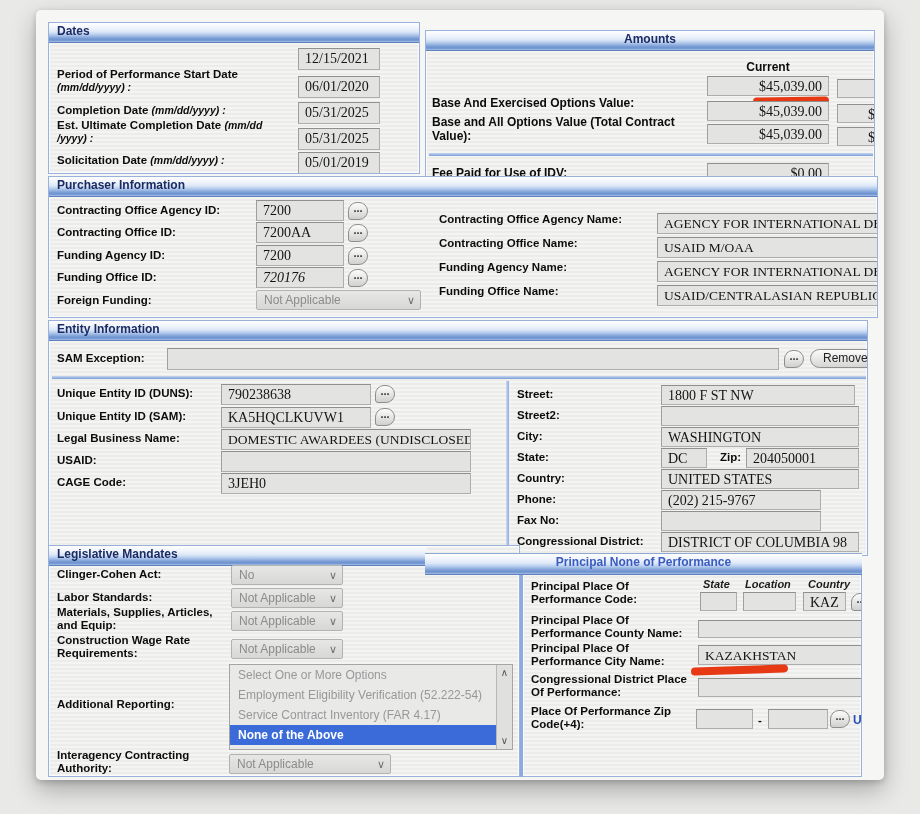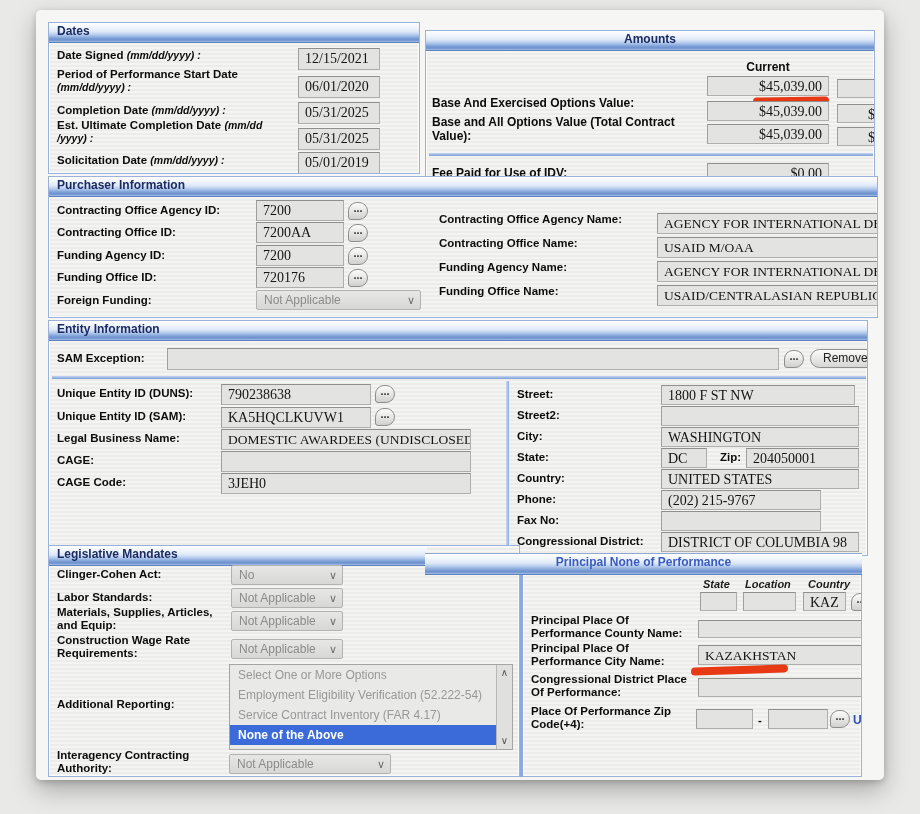--- a/index.html
+++ b/index.html
@@ -44,21 +44,20 @@
          border-bottom:1px solid #5f82bf;border-top:1px solid #8fa8d4;font-size:12px;font-weight:bold;color:#3a5cc0;line-height:16px;z-index:6;}
   .usuffix{position:absolute;font-size:12px;font-weight:bold;color:#2a50b8;}
 </style>
 </head>
 <body>
 
 <div class="card"></div>
 
 <div class="panel" style="left:48px;top:22px;width:372px;height:152px;">
   <div class="phead" style="width:100%;"><span>Dates</span></div>
-  <div class="lbl" style="left:8px;top:26px;width:235px;"><span>Date Signed</span> <span class="hint">(mm/dd/yyyy) :</span></div>
   <div class="fld" style="left:249px;top:25px;width:82px;height:22px;">12/15/2021</div>
   <div class="lbl" style="left:8px;top:45px;width:230px;"><span>Period of Performance Start Date</span> <span class="hint">(mm/dd/yyyy) :</span></div>
   <div class="fld" style="left:249px;top:53px;width:82px;height:22px;">06/01/2020</div>
   <div class="lbl" style="left:8px;top:81px;width:235px;"><span>Completion Date</span> <span class="hint">(mm/dd/yyyy) :</span></div>
   <div class="fld" style="left:249px;top:79px;width:82px;height:22px;">05/31/2025</div>
   <div class="lbl" style="left:8px;top:96px;width:228px;"><span>Est. Ultimate Completion Date</span> <span class="hint">(mm/dd /yyyy) :</span></div>
   <div class="fld" style="left:249px;top:105px;width:82px;height:22px;">05/31/2025</div>
   <div class="lbl" style="left:8px;top:131px;width:235px;"><span>Solicitation Date</span> <span class="hint">(mm/dd/yyyy) :</span></div>
   <div class="fld" style="left:249px;top:129px;width:82px;height:22px;">05/01/2019</div>
 </div>
@@ -85,21 +84,21 @@
   <div class="lbl" style="left:8px;top:27px;width:190px;">Contracting Office Agency ID:</div>
   <div class="fld" style="left:207px;top:23px;width:88px;height:21px;">7200</div>
   <div class="lookup" style="left:299px;top:25px;">...</div>
   <div class="lbl" style="left:8px;top:49px;width:190px;">Contracting Office ID:</div>
   <div class="fld" style="left:207px;top:45px;width:88px;height:21px;">7200AA</div>
   <div class="lookup" style="left:299px;top:47px;">...</div>
   <div class="lbl" style="left:8px;top:72px;width:190px;">Funding Agency ID:</div>
   <div class="fld" style="left:207px;top:68px;width:88px;height:21px;">7200</div>
   <div class="lookup" style="left:299px;top:70px;">...</div>
   <div class="lbl" style="left:8px;top:94px;width:190px;">Funding Office ID:</div>
-  <div class="fld" style="left:207px;top:90px;width:88px;height:21px;">720176</div>
+  <div class="fld" style="left:207px;top:90px;width:88px;height:21px;font-style:italic;">720176</div>
   <div class="lookup" style="left:299px;top:92px;">...</div>
   <div class="lbl" style="left:8px;top:117px;width:190px;">Foreign Funding:</div>
   <div class="dd" style="left:207px;top:113px;width:165px;">
     <span>Not Applicable</span>
     <span class="chev">∨</span>
   </div>
   <div class="lbl" style="left:390px;top:36px;width:215px;">Contracting Office Agency Name:</div>
   <div class="fld sm" style="left:608px;top:36px;width:224px;height:21px;">AGENCY FOR INTERNATIONAL DE</div>
   <div class="lbl" style="left:390px;top:60px;width:215px;">Contracting Office Name:</div>
   <div class="fld sm" style="left:608px;top:60px;width:224px;height:21px;">USAID M/OAA</div>
@@ -119,21 +118,21 @@
   <div class="vdiv" style="left:457px;top:60px;bottom:2px;"></div>
 
   <div class="lbl" style="left:8px;top:66px;width:165px;">Unique Entity ID (DUNS):</div>
   <div class="fld" style="left:172px;top:63px;width:150px;height:21px;">790238638</div>
   <div class="lookup" style="left:326px;top:64px;">...</div>
   <div class="lbl" style="left:8px;top:89px;width:165px;">Unique Entity ID (SAM):</div>
   <div class="fld" style="left:172px;top:86px;width:150px;height:21px;">KA5HQCLKUVW1</div>
   <div class="lookup" style="left:326px;top:87px;">...</div>
   <div class="lbl" style="left:8px;top:111px;width:165px;">Legal Business Name:</div>
   <div class="fld sm" style="left:172px;top:108px;width:250px;height:21px;">DOMESTIC AWARDEES (UNDISCLOSED)</div>
-  <div class="lbl" style="left:8px;top:133px;width:165px;">CAGE:</div>
+  <div class="lbl" style="left:8px;top:133px;width:165px;">USAID:</div>
   <div class="fld" style="left:172px;top:130px;width:250px;height:21px;"></div>
   <div class="lbl" style="left:8px;top:155px;width:165px;">CAGE Code:</div>
   <div class="fld" style="left:172px;top:152px;width:250px;height:21px;">3JEH0</div>
 
   <div class="lbl" style="left:468px;top:67px;width:130px;">Street:</div>
   <div class="fld" style="left:612px;top:64px;width:194px;height:20px;">1800 F ST NW</div>
   <div class="lbl" style="left:468px;top:88px;width:130px;">Street2:</div>
   <div class="fld" style="left:612px;top:85px;width:198px;height:20px;"></div>
   <div class="lbl" style="left:468px;top:109px;width:130px;">City:</div>
   <div class="fld" style="left:612px;top:106px;width:198px;height:20px;">WASHINGTON</div>
@@ -188,20 +187,21 @@
   <div class="dd" style="left:180px;top:208px;width:162px;">
     <span>Not Applicable</span>
     <span class="chev">∨</span>
   </div>
 </div>
 
 <div class="ppophead" style="left:425px;top:553px;width:437px;">
   <span>Principal None of Performance</span>
 </div>
 <div class="panel" style="left:520px;top:573px;width:342px;height:204px;z-index:5;border-left:3px solid #8aabdd;">
+  <div class="lbl" style="left:8px;top:6px;width:150px;">Principal Place Of Performance Code:</div>
   <div class="colhead" style="left:180px;top:4px;">State</div>
   <div class="colhead" style="left:222px;top:4px;">Location</div>
   <div class="colhead" style="left:285px;top:4px;">Country</div>
   <div class="fld" style="left:177px;top:18px;width:37px;height:19px;"></div>
   <div class="fld" style="left:220px;top:18px;width:53px;height:19px;"></div>
   <div class="fld" style="left:280px;top:18px;width:43px;height:19px;">KAZ</div>
   <div class="lookup" style="left:328px;top:19px;">...</div>
   <div class="lbl" style="left:8px;top:40px;width:160px;">Principal Place Of Performance County Name:</div>
   <div class="fld" style="left:175px;top:46px;width:165px;height:18px;"></div>
   <div class="lbl" style="left:8px;top:68px;width:160px;">Principal Place Of Performance City Name:</div>

